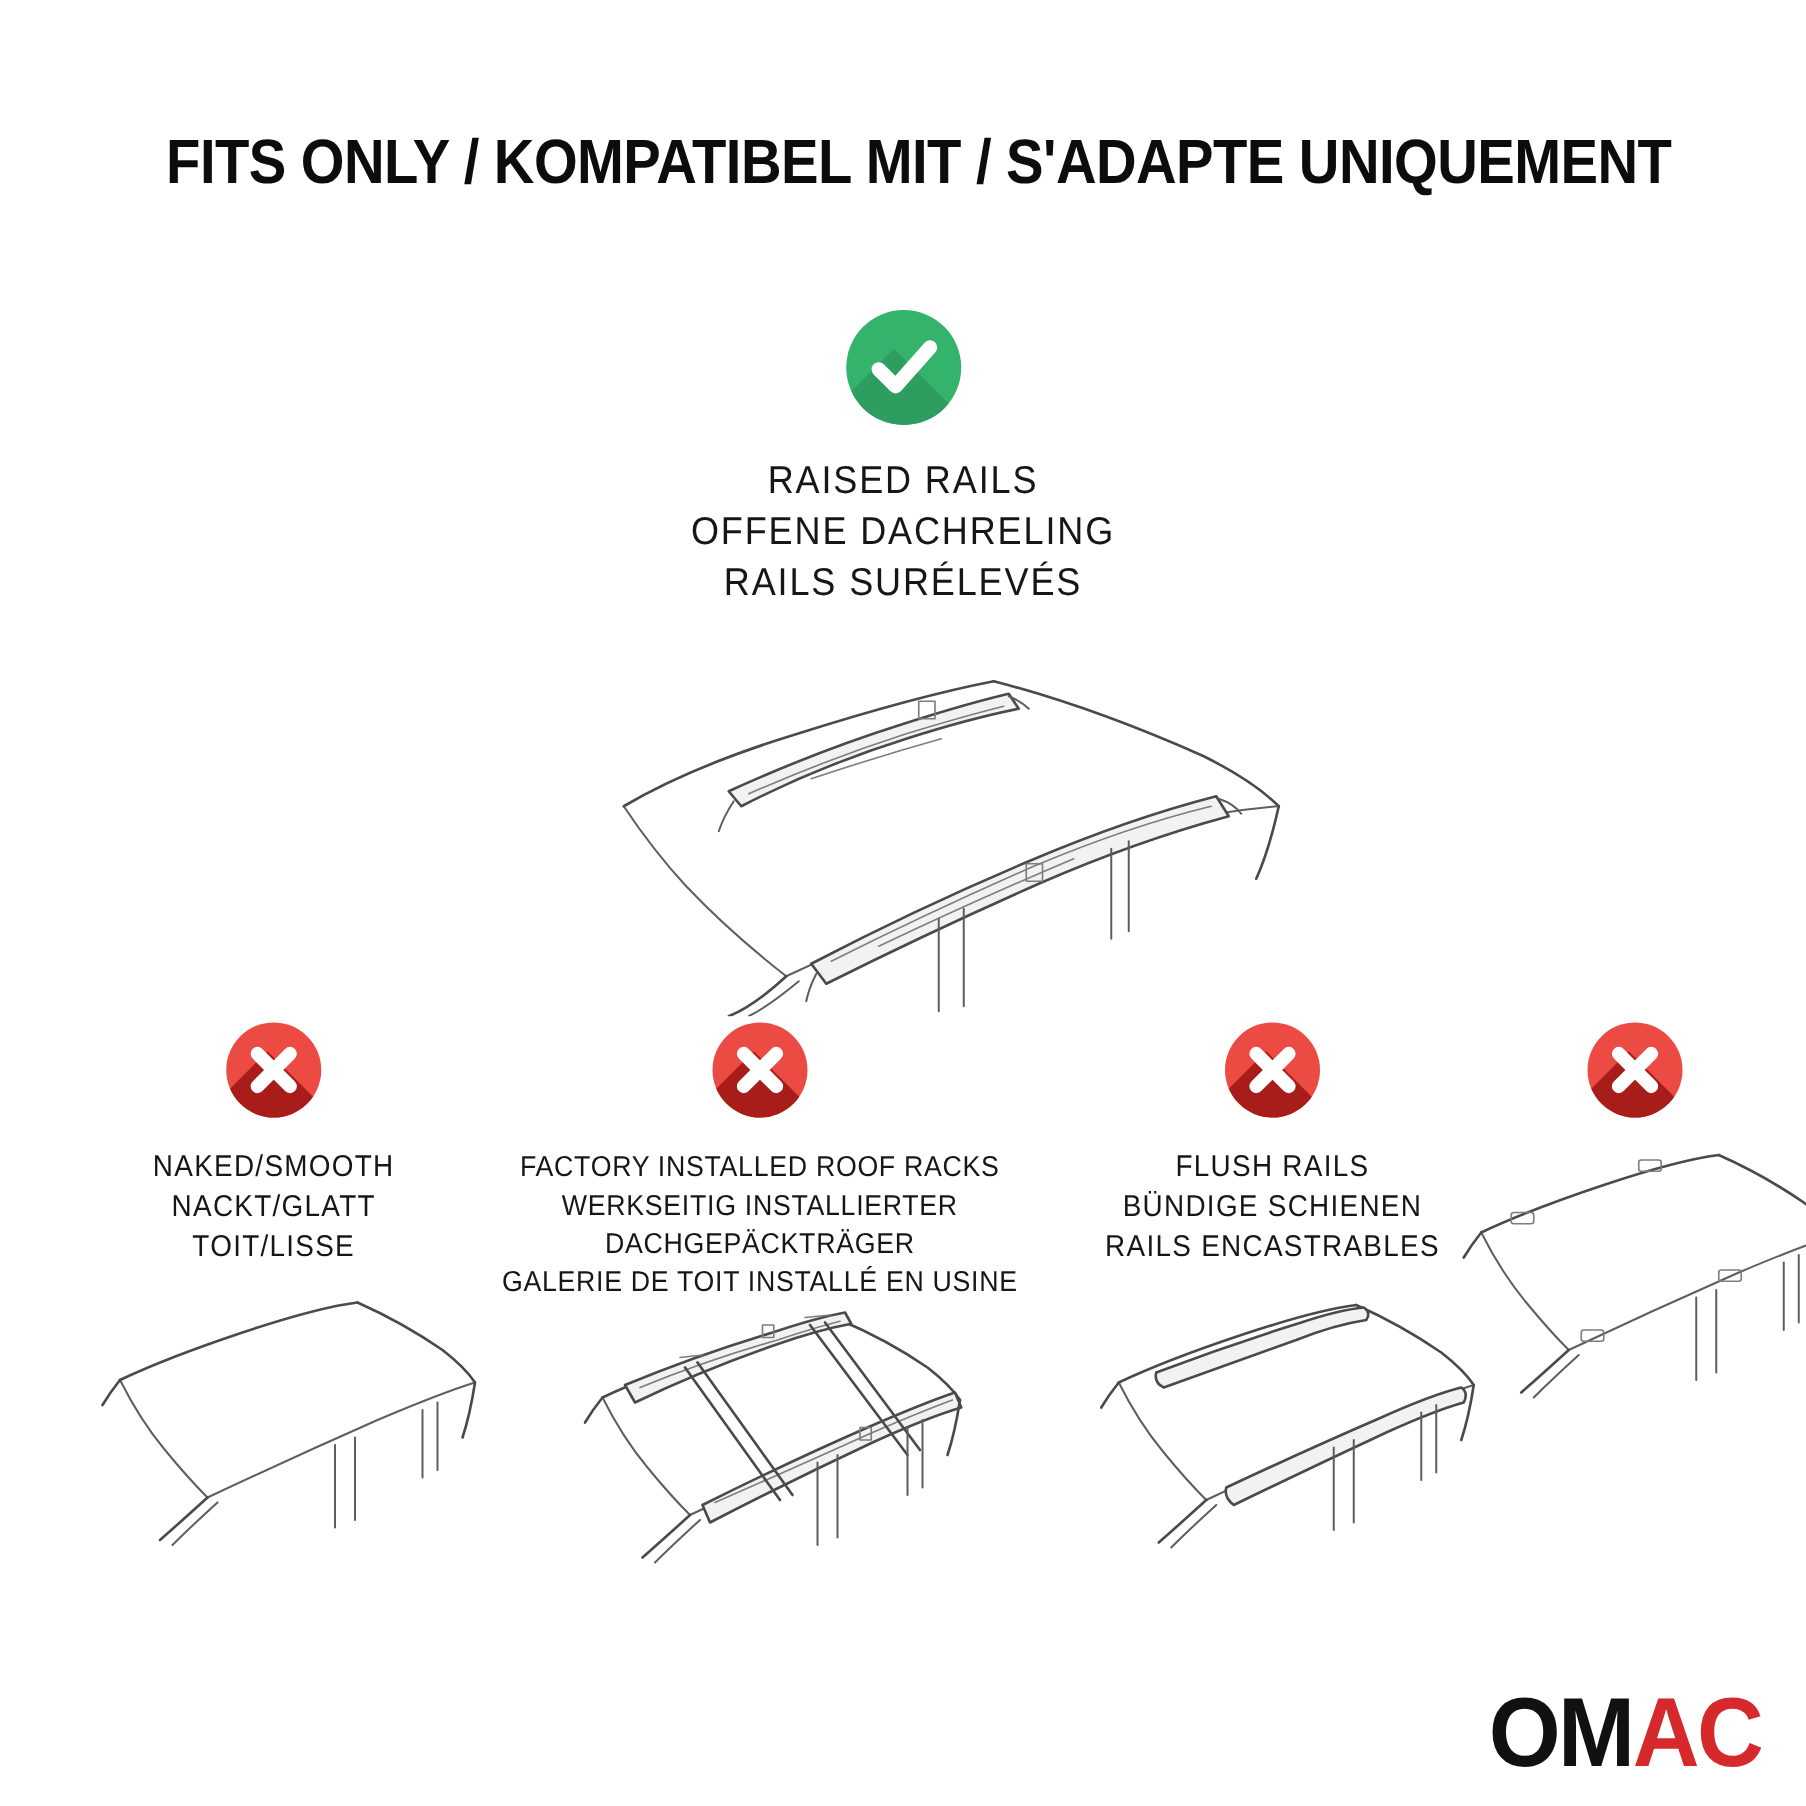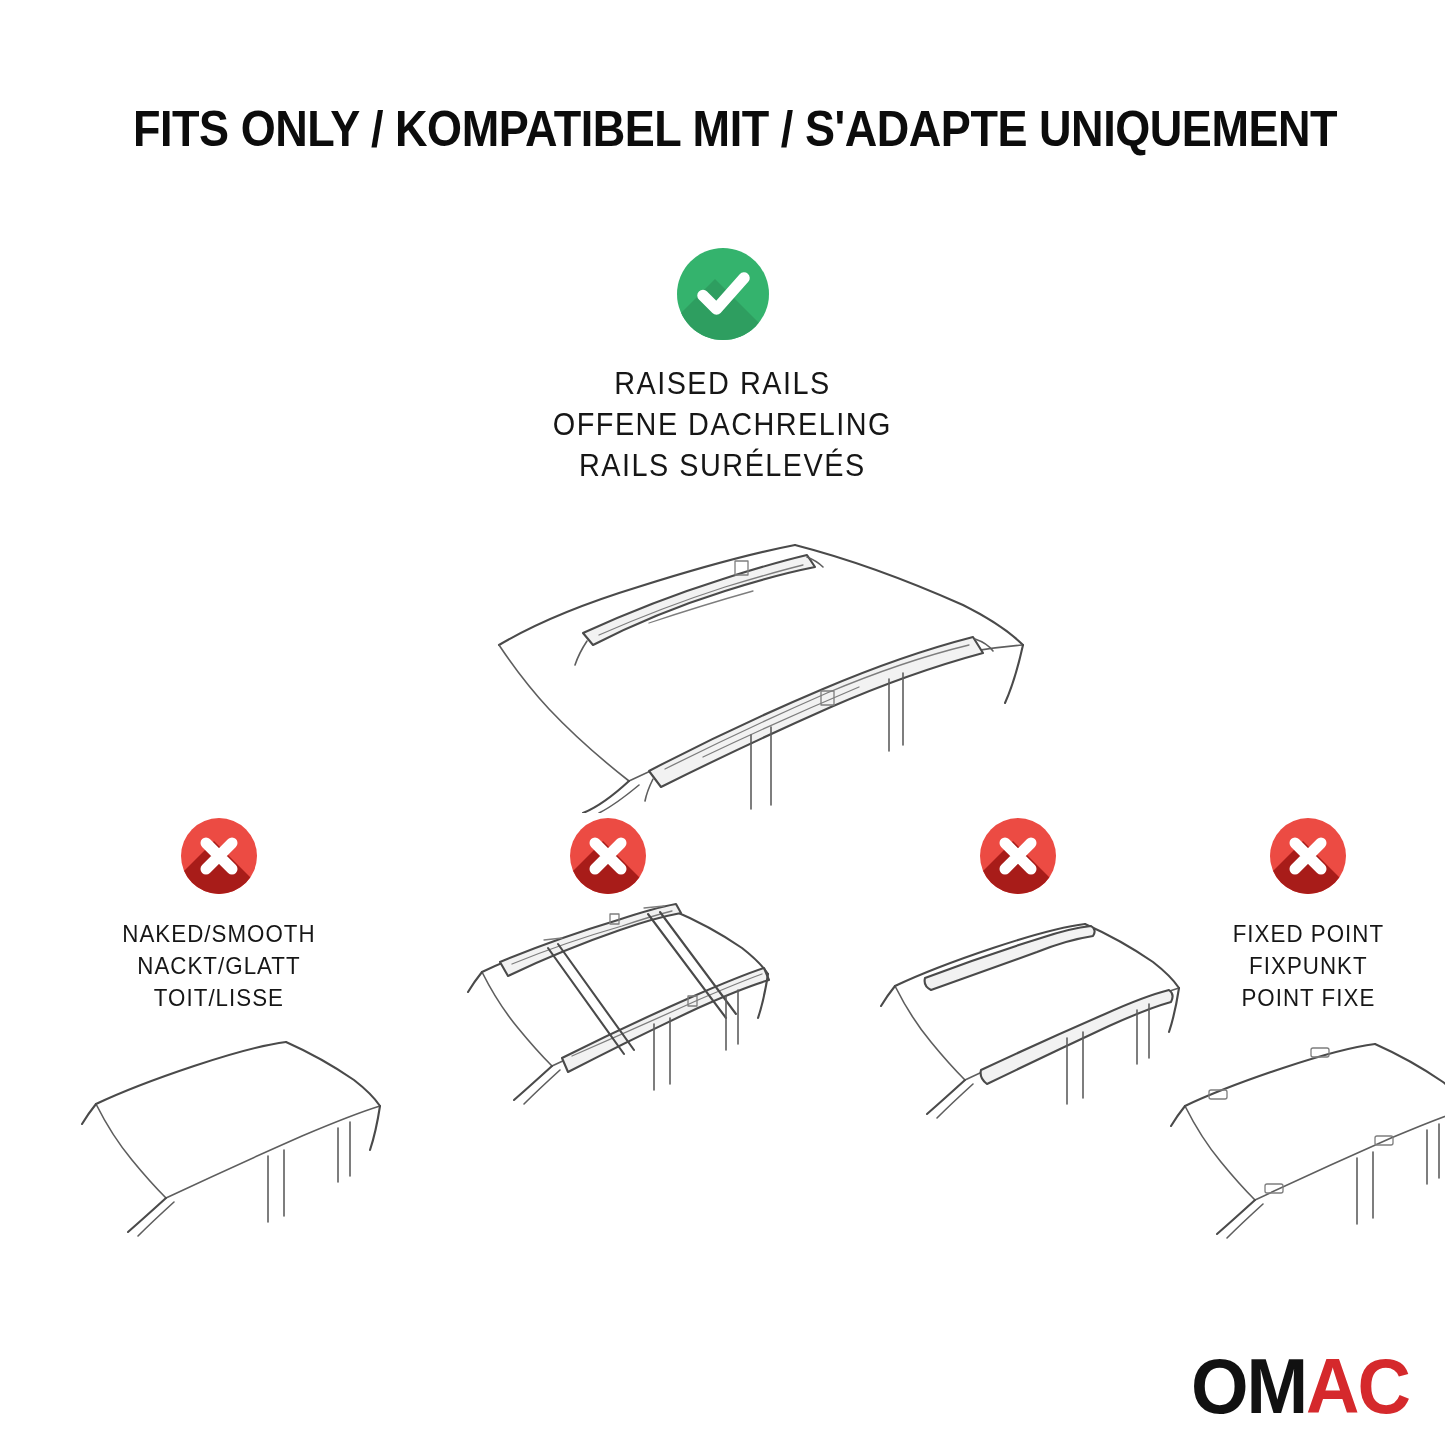--- a/index.html
+++ b/index.html
@@ -258,20 +258,26 @@
     </div>
   </div>
 
   <div class="col col-1">
     <div class="icon-circle no">
       <div class="shadow"></div>
       <svg width="76" height="76" viewBox="0 0 76 76" aria-hidden="true">
         <path d="M25 25 L51 51 M51 25 L25 51" fill="none" stroke="#ffffff" stroke-width="11" stroke-linecap="round"></path>
       </svg>
     </div>
+    <div class="col-labels">
+      <div class="lbl">FACTORY INSTALLED ROOF RACKS</div>
+      <div class="lbl">WERKSEITIG INSTALLIERTER</div>
+      <div class="lbl">DACHGEPÄCKTRÄGER</div>
+      <div class="lbl">GALERIE DE TOIT INSTALLÉ EN USINE</div>
+    </div>
     <div class="col-art">
       <svg width="340" height="230" viewBox="0 0 340 230" aria-hidden="true">
 
         <path class="ln" d="M44 76 Q82 58 142 38 Q200 18 234 14"></path>
         <path class="ln" d="M234 14 Q272 30 304 52 Q322 66 330 78"></path>
         <path class="ln2" d="M44 76 Q60 108 80 132 Q98 154 114 170"></path>
         <path class="ln2" d="M114 170 Q182 138 250 108 Q302 86 330 78"></path>
 
         <path class="fillr" d="M62 66 Q120 42 180 24 Q216 12 238 8 L243 17 Q216 22 182 34 Q124 54 70 80 Z"></path>
         <path class="ln3" d="M74 68 Q128 46 184 30 Q214 20 234 15"></path>
@@ -299,20 +305,25 @@
       </svg>
     </div>
   </div>
 
   <div class="col col-2">
     <div class="icon-circle no">
       <div class="shadow"></div>
       <svg width="76" height="76" viewBox="0 0 76 76" aria-hidden="true">
         <path d="M25 25 L51 51 M51 25 L25 51" fill="none" stroke="#ffffff" stroke-width="11" stroke-linecap="round"></path>
       </svg>
+    </div>
+    <div class="col-labels">
+      <div class="lbl">FLUSH RAILS</div>
+      <div class="lbl">BÜNDIGE SCHIENEN</div>
+      <div class="lbl">RAILS ENCASTRABLES</div>
     </div>
     <div class="col-art">
       <svg width="330" height="215" viewBox="0 0 330 215" aria-hidden="true">
         <path class="ln" d="M42 72 Q80 54 140 34 Q200 14 232 10"></path>
         <path class="ln" d="M232 10 Q268 26 300 48 Q318 62 326 74"></path>
         <path class="ln2" d="M42 72 Q58 104 78 128 Q96 150 112 166"></path>
         <path class="ln2" d="M112 166 Q180 134 248 104 Q300 82 326 74"></path>
 
         <path class="fillr" d="M72 64 Q130 42 188 24 Q218 14 238 12 Q244 16 240 22 Q214 26 184 38 Q128 58 78 76 Q70 72 72 64 Z"></path>
 
@@ -328,25 +339,20 @@
       </svg>
     </div>
   </div>
 
   <div class="col col-3">
     <div class="icon-circle no">
       <div class="shadow"></div>
       <svg width="76" height="76" viewBox="0 0 76 76" aria-hidden="true">
         <path d="M25 25 L51 51 M51 25 L25 51" fill="none" stroke="#ffffff" stroke-width="11" stroke-linecap="round"></path>
       </svg>
-    </div>
-    <div class="col-labels">
-      <div class="lbl">FIXED POINT</div>
-      <div class="lbl">FIXPUNKT</div>
-      <div class="lbl">POINT FIXE</div>
     </div>
     <div class="col-art">
       <svg width="330" height="215" viewBox="0 0 330 215" aria-hidden="true">
         <path class="ln" d="M42 72 Q80 54 140 34 Q200 14 232 10"></path>
         <path class="ln" d="M232 10 Q268 26 300 48 Q318 62 326 74"></path>
         <path class="ln2" d="M42 72 Q58 104 78 128 Q96 150 112 166"></path>
         <path class="ln2" d="M112 166 Q180 134 248 104 Q300 82 326 74"></path>
 
         <rect x="66" y="56" width="18" height="9" rx="2" class="ln3"></rect>
         <rect x="168" y="14" width="18" height="9" rx="2" class="ln3"></rect>

